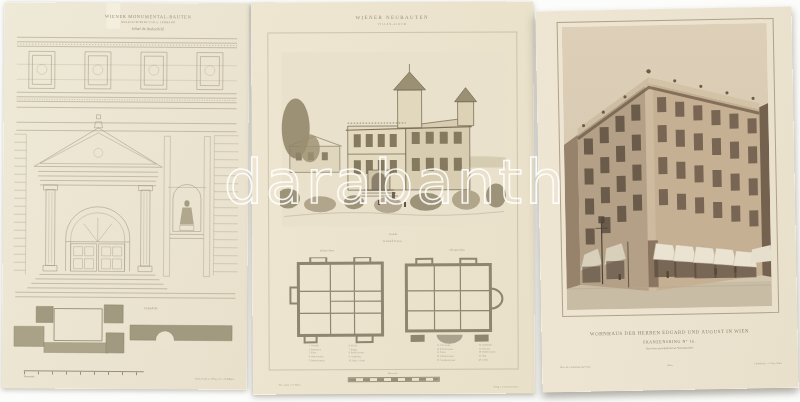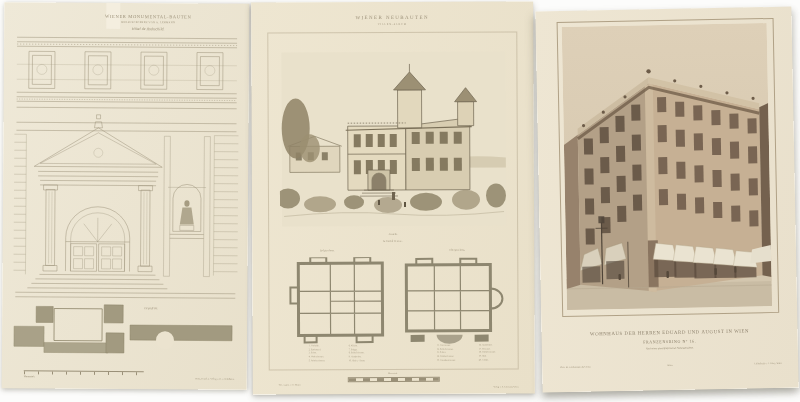--- a/index.html
+++ b/index.html
@@ -356,13 +356,14 @@
     </svg>
 
     <div class="t ctr caps" style="left:10px;top:321px;width:236px;font-size:4.8px;color:#8b7f6a;">WOHNHAUS DER HERREN EDUARD UND AUGUST IN WIEN</div>
     <div class="t ctr caps" style="left:10px;top:330px;width:236px;font-size:4px;color:#8b7f6a;">FRANZENSRING Nº 16.</div>
     <div class="t ctr" style="left:10px;top:338px;width:236px;font-size:2.6px;color:#968b74;">Nach einer photographischen Naturaufnahme.</div>
     <div class="t" style="left:18px;top:355px;font-size:2.4px;">Phot. M. Frankenstein &amp; Comp.</div>
     <div class="t ctr" style="left:98px;top:355px;width:60px;font-size:2.4px;">Wien.</div>
     <div class="t" style="right:16px;top:355px;font-size:2.4px;">Lichtdruck v. J. Löwy, Wien.</div>
   </div>
 
+  <div id="watermark">darabanth</div>
 </div>
 
 </body></html>

